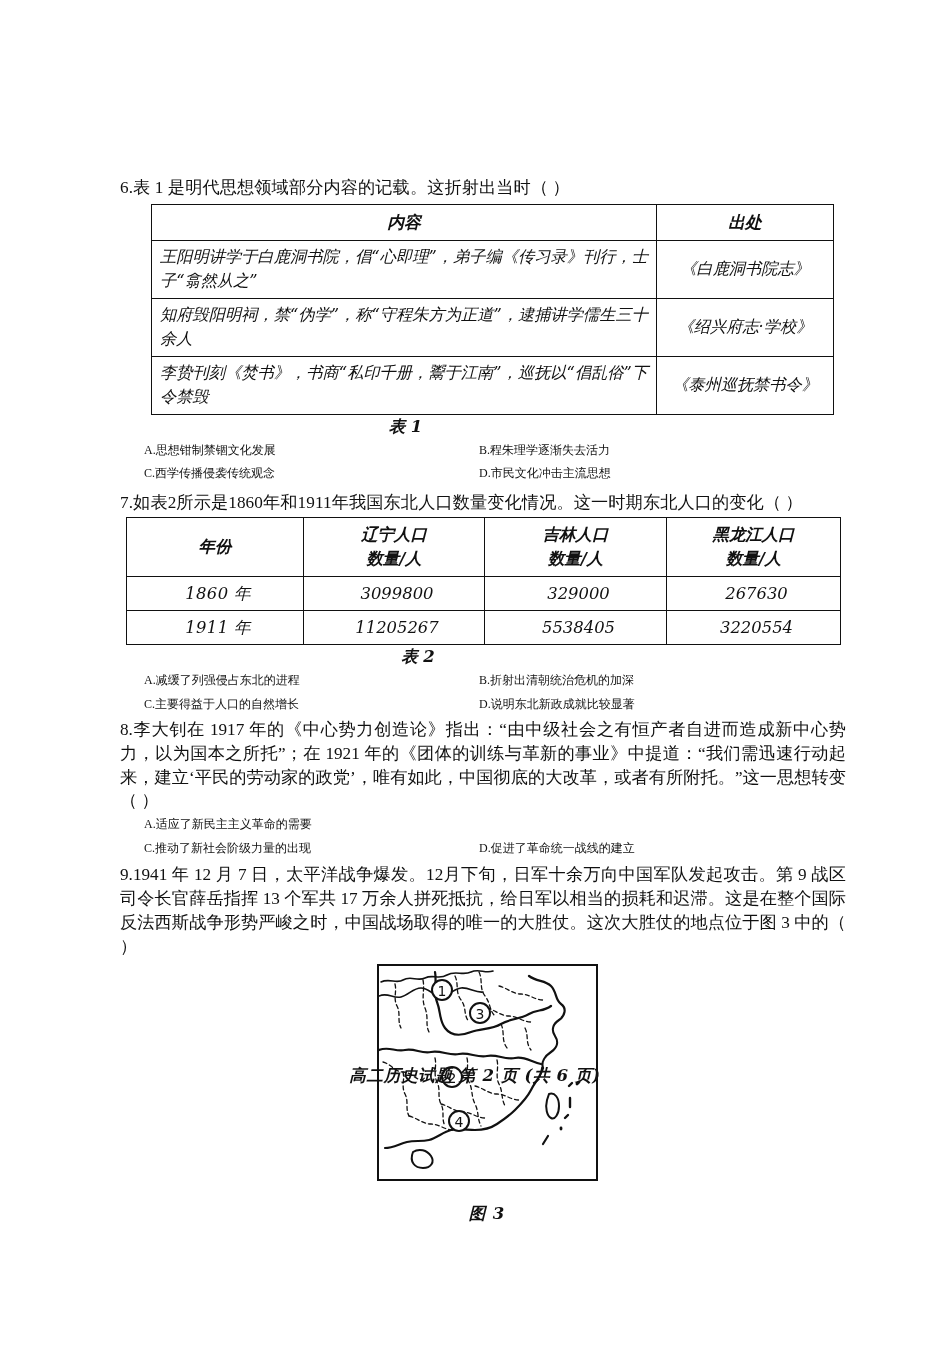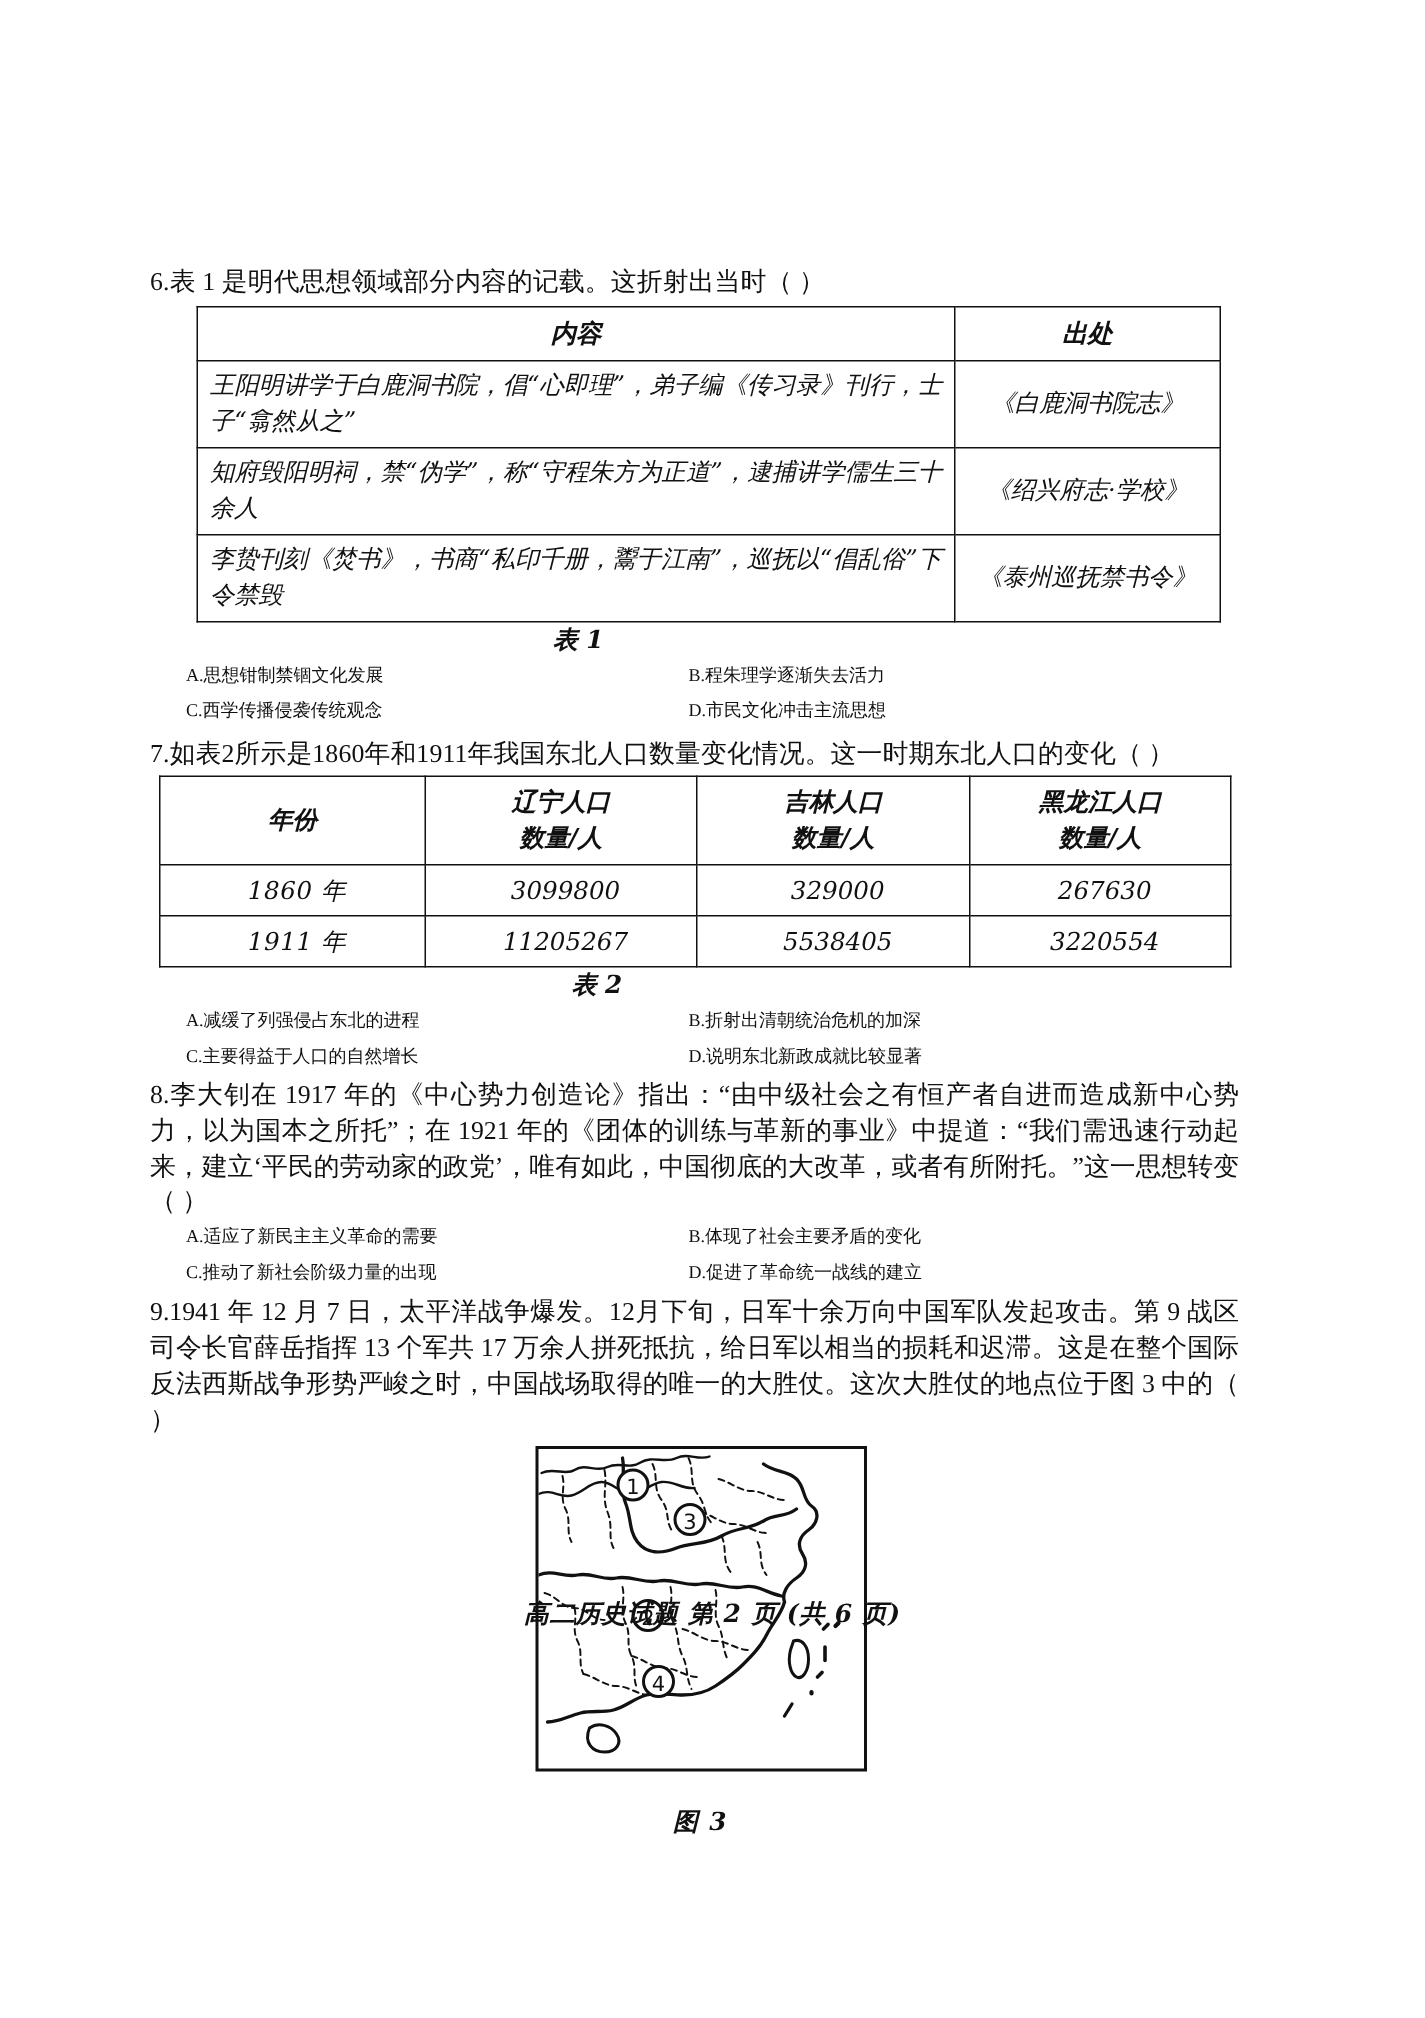--- a/index.html
+++ b/index.html
@@ -14,21 +14,21 @@
   }
   .page {
     position: relative;
     width: 950px;
     height: 1345px;
     background: #ffffff;
     overflow: hidden;
   }
   .sheet {
     position: absolute;
-    left: 100px;
+    left: 120px;
     top: 176px;
     width: 726px;
   }
 
   
   .qline {
     font-size: 17.2px;
     line-height: 23.5px;
     letter-spacing: 0.1px;
     text-align: justify;
@@ -303,21 +303,20 @@
       </div>
     </div>
 
     <div class="sp7"></div>
 
     <div>
       <p class="qbody stem-indent">8.李大钊在 1917 年的《中心势力创造论》指出：“由中级社会之有恒产者自进而造成新中心势力，以为国本之所托”；在 1921 年的《团体的训练与革新的事业》中提道：“我们需迅速行动起来，建立‘平民的劳动家的政党’，唯有如此，中国彻底的大改革，或者有所附托。”这一思想转变（      ）</p>
       <div class="opts">
         <div class="opt-row">
           <div class="opt-a">A.适应了新民主主义革命的需要</div>
-          <div class="opt-b">B.体现了社会主要矛盾的变化</div>
         </div>
         <div class="opt-row">
           <div class="opt-c">C.推动了新社会阶级力量的出现</div>
           <div class="opt-d">D.促进了革命统一战线的建立</div>
         </div>
       </div>
     </div>
 
     <div class="sp8"></div>
 

